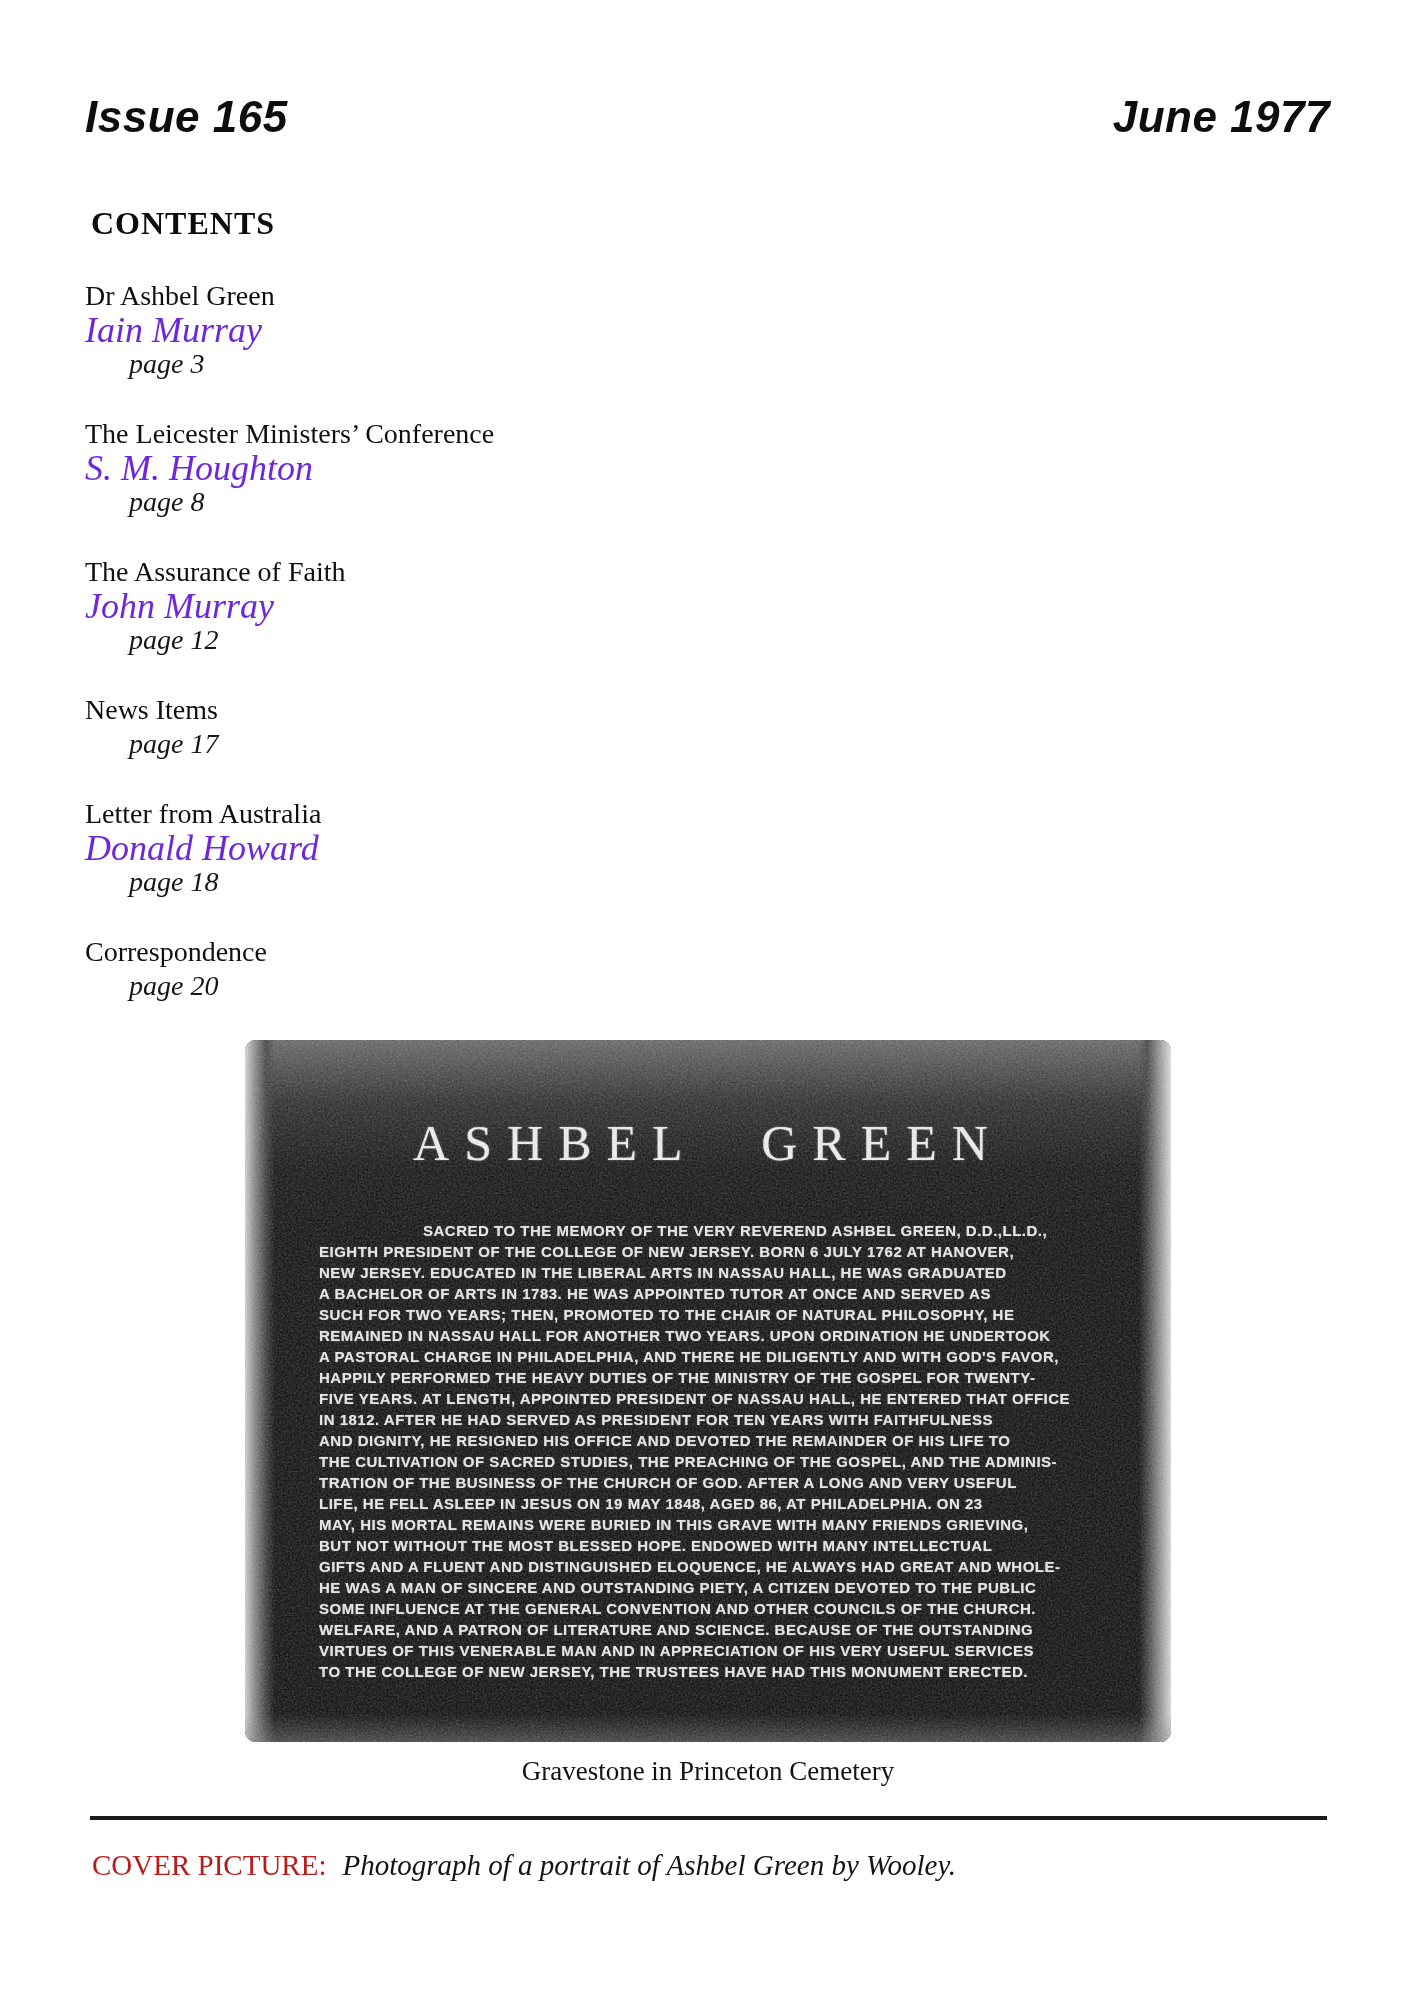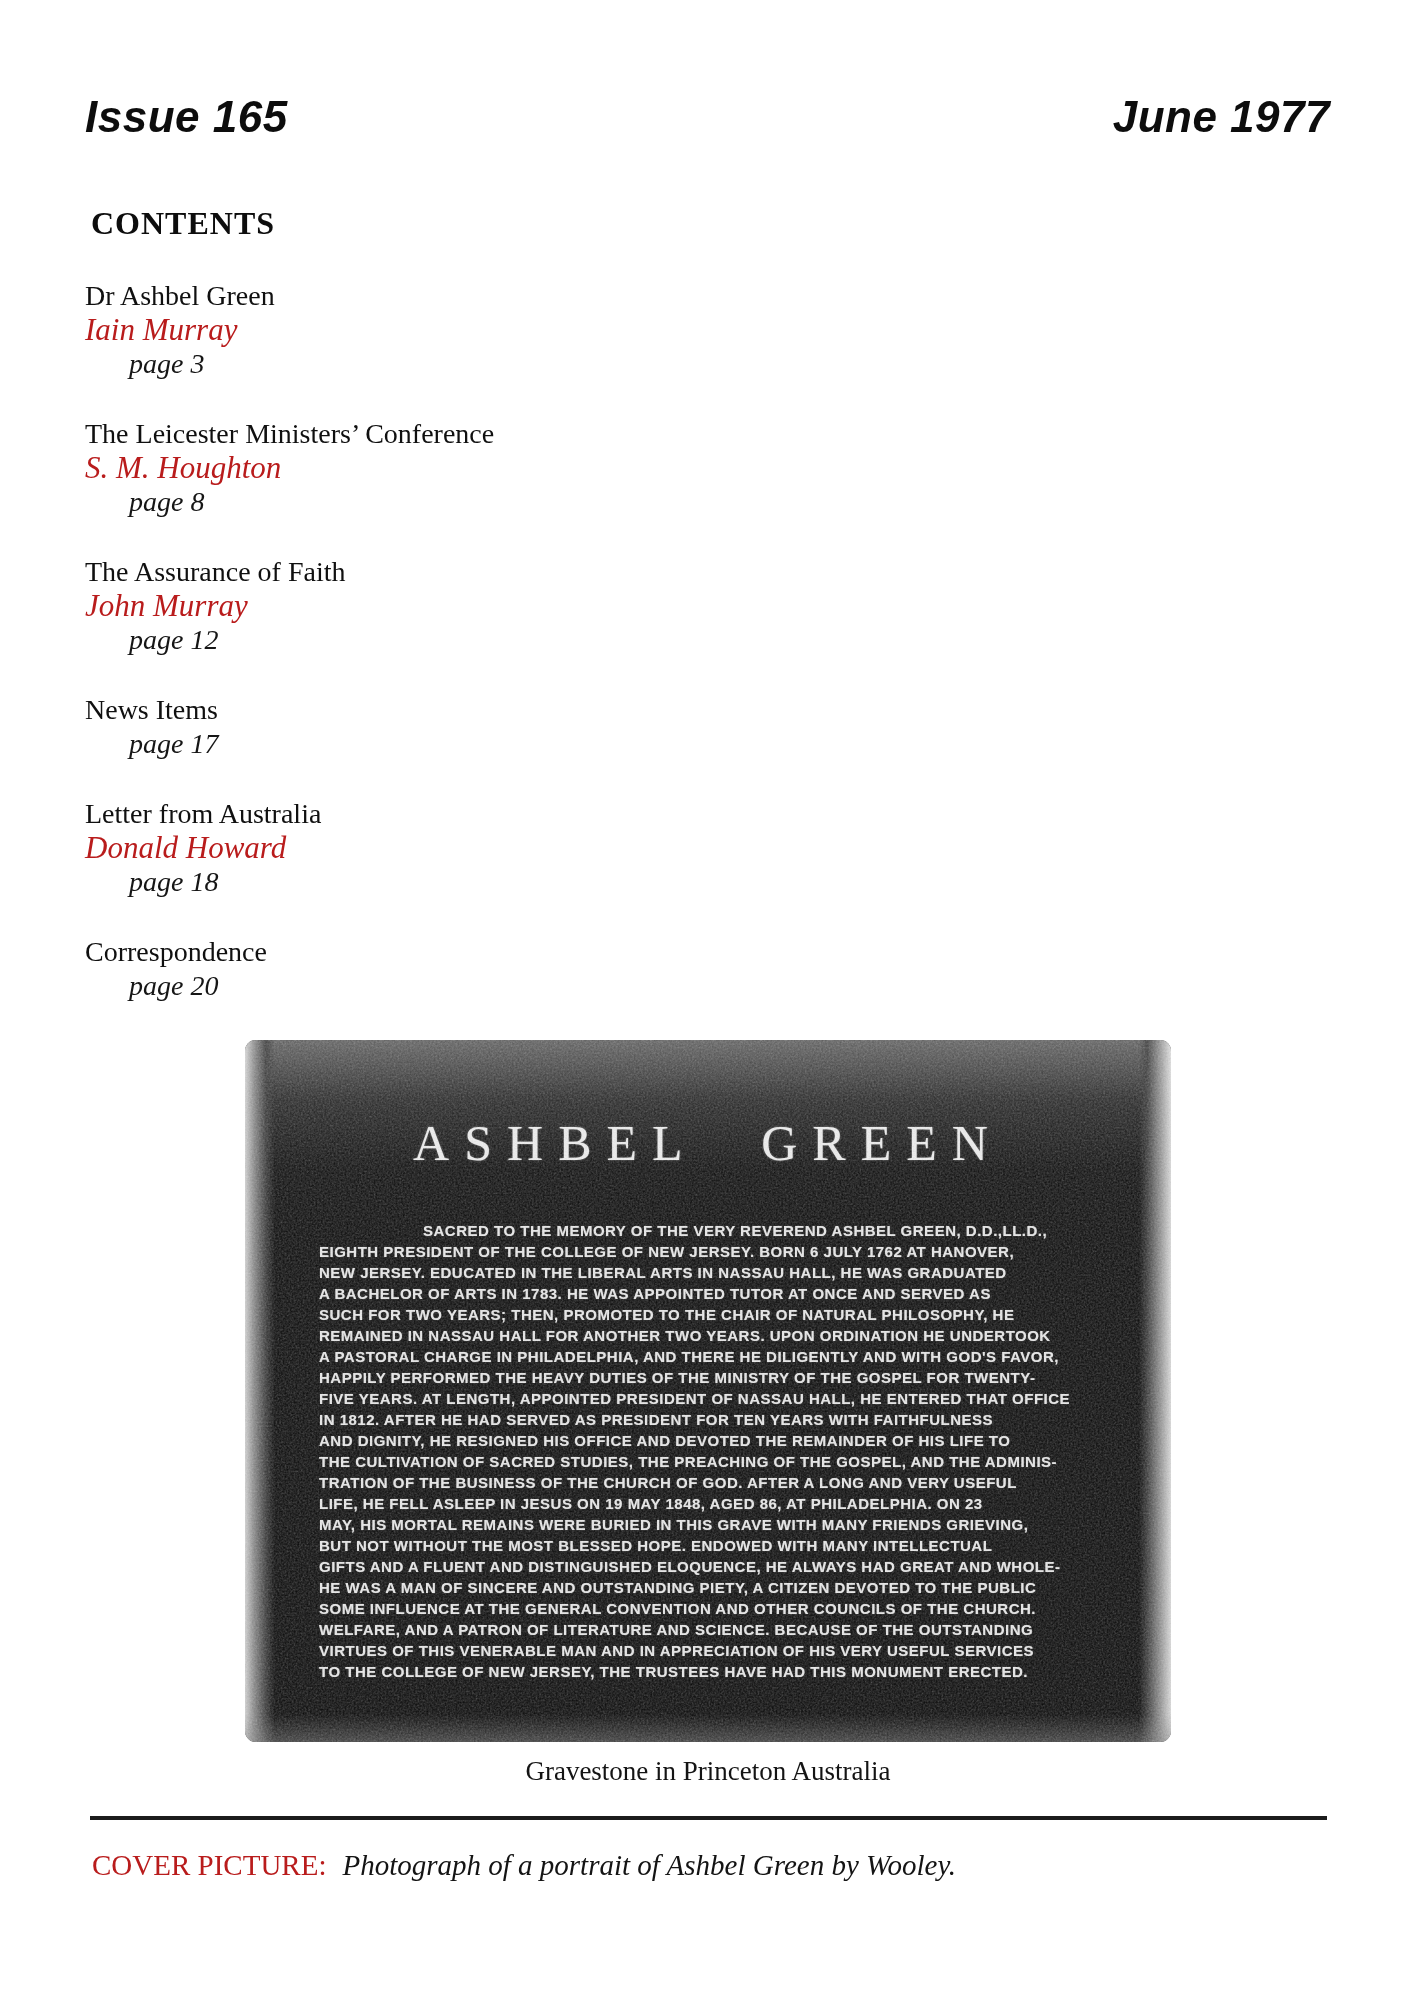--- a/index.html
+++ b/index.html
@@ -25,21 +25,21 @@
   
   .contents-heading {
     position: absolute; left: 85px; top: 205px;
     font-weight: bold; font-size: 32px; letter-spacing: 1px; color: #0d0d0d; margin-left: 6px;
   }
 
   
   .toc { position: absolute; left: 85px; top: 279px; width: 700px; }
   .toc-entry { margin-bottom: 36px; }
   .toc-title { font-size: 28px; line-height: 34px; color: #101010; }
-  .toc-author { font-size: 31px; line-height: 34px; font-style: italic; color: #b91c1c; }
+  .toc-author { font-size: 36px; line-height: 34px; font-style: italic; color: #6d28d9; }
   .toc-page { font-size: 28px; line-height: 34px; font-style: italic; color: #161616; margin-left: 44px; }
 
   
   .photo-wrap { position: absolute; left: 245px; top: 1040px; width: 926px; }
   .photo {
     position: relative; width: 926px; height: 702px;
     background: linear-gradient(180deg, #222222 0%, #0e0e0e 10%, #070707 28%, #050505 100%);
     overflow: hidden;
     border-radius: 11px;
   }
@@ -186,21 +186,21 @@
       <svg class="grain-svg2" viewBox="0 0 926 702" preserveAspectRatio="none" xmlns="http://www.w3.org/2000/svg">
         <defs>
           <filter id="grainB" x="0" y="0" width="100%" height="100%">
             <feTurbulence type="fractalNoise" baseFrequency="0.8" numOctaves="2" seed="21" stitchTiles="stitch"></feTurbulence>
             <feColorMatrix type="saturate" values="0"></feColorMatrix>
           </filter>
         </defs>
         <rect width="926" height="702" filter="url(#grainB)"></rect>
       </svg>
     </div>
-    <div class="photo-caption">Gravestone in Princeton Australia</div>
+    <div class="photo-caption">Gravestone in Princeton Cemetery</div>
   </div>
 
   <div class="rule"></div>
   <div class="cover-line">
     <span class="cover-label">COVER PICTURE:</span><span class="cover-text">Photograph of a portrait of Ashbel Green by Wooley.</span>
   </div>
 
 </div>
 
 </body></html>

